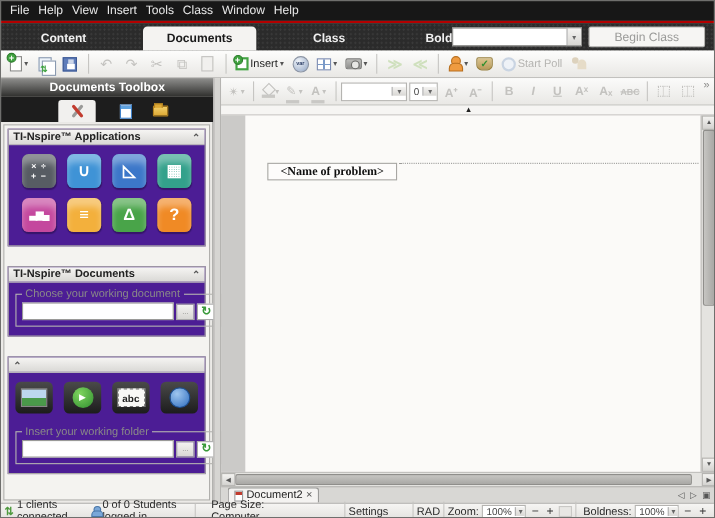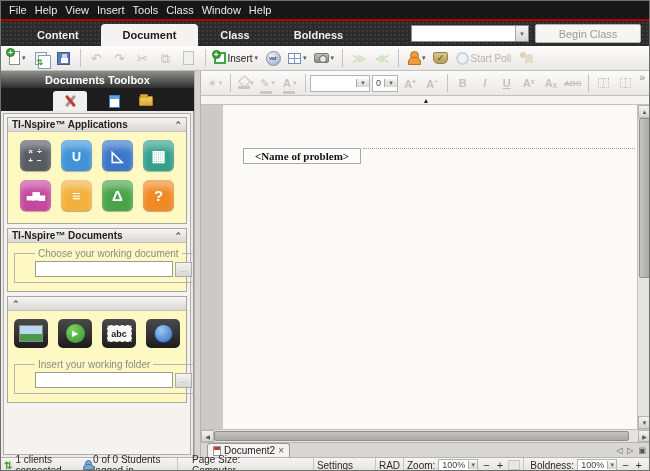--- a/index.html
+++ b/index.html
@@ -9,21 +9,21 @@
 
   
   .menubar { position:absolute; left:0; top:0; width:100%; height:18px; background:#171717;
              display:flex; align-items:center; gap:8px; padding-left:8px; }
   .mitem { color:#e8e8e8; font-size:11px; cursor:default; }
   .redline { position:absolute; left:0; top:18px; width:100%; height:2px; background:#b40000; }
 
   
   .tabbar { position:absolute; left:0; top:20px; width:100%; height:25px; background:#2b2b2b;
             background-image:radial-gradient(#3a3a3a 1px, transparent 1px); background-size:4px 4px; }
-  .wtabs { position:absolute; left:14px; bottom:0; display:flex; }
+  .wtabs { position:absolute; left:14px; bottom:0; display:flex;gap:29px; }
   .wtab { height:21px; padding:0 22px; display:flex; align-items:center; color:#f0f0f0;
           font-size:11px; font-weight:bold; cursor:pointer; }
   .wtab.active { background:#f4f3f1; color:#1a1a1a; border-radius:4px 4px 0 0; height:22px; }
   .classbox { position:absolute; right:120px; top:4px; width:118px; height:17px; background:#fff;
               border:1px solid #8a8a88; display:flex; }
   .classbox .val { flex:1; }
   .combo-drop { width:13px; background:linear-gradient(#f4f3f1,#d8d7d4); border-left:1px solid #aaa;
                 display:flex; align-items:center; justify-content:center; font-size:7px; color:#666; }
   .beginbtn { position:absolute; right:8px; top:3px; width:106px; height:19px; background:#f6f5f3;
               border:1px solid #b5b4b1; border-radius:2px; display:flex; align-items:center;
@@ -122,33 +122,33 @@
                      background:#c23b2e; transform:rotate(-40deg); border-radius:2px; }
   .ic-bluepage { width:11px; height:13px; background:#fff; border:1px solid #3f81c9;
                  box-shadow:inset 0 3px 0 #5fa3e0; }
   .ic-folder { width:14px; height:10px; background:linear-gradient(#f2cf6a,#dda935);
                border:1px solid #b5831f; border-radius:1px; position:relative; }
   .ic-folder::before { content:""; position:absolute; left:0; top:-3px; width:6px; height:3px;
                        background:#dda935; border:1px solid #b5831f; border-bottom:none; }
   .sb-body { position:absolute; top:40px; left:0; right:0; bottom:0; background:#eceae7;
              border-right:1px solid #9a9a98; padding:2px; }
   .sb-panel { height:100%; border:1px solid #b0afac; background:#f4f3f0; padding:3px 3px; }
-  .section { border:1px solid #a8a7a4; background:#fef9c3; margin-bottom:4px; }
+  .section { border:1px solid #a8a7a4; background:#4c1d95; margin-bottom:18px; }
   .sec-head { height:14px; background:linear-gradient(#f6f5f3,#d9d8d5); border-bottom:1px solid #c2c1be;
               display:flex; align-items:center; padding:0 4px; }
   .sec-title { font-size:10px; font-weight:bold; color:#222; flex:1; }
   .sec-collapse { font-size:9px; color:#555; font-weight:bold; cursor:pointer; }
   .apps-grid { display:grid; grid-template-columns:repeat(4,31px); gap:9px 10px; justify-content:center;
                padding:8px 0 12px; }
   .app-ic { width:31px; height:31px; border-radius:6px; display:flex; align-items:center;
             justify-content:center; color:#fff; cursor:pointer; box-shadow:inset 0 8px 6px rgba(255,255,255,.35), 0 1px 1px rgba(0,0,0,.3); }
   .app-ic .app-glyph { font-size:15px; line-height:15px; font-weight:bold; white-space:pre-line; text-align:center; }
   .app-ic.small-glyph .app-glyph { font-size:8px; line-height:9px; letter-spacing:1px; }
   .app-ic.bars-glyph .app-glyph { font-size:9px; letter-spacing:-1px; }
-  .fieldset { margin:5px 6px 8px; border:1px solid #b5b4b1; padding:2px 20px 5px; }
+  .fieldset { margin:5px 6px 8px; border:1px solid #b5b4b1; padding:2px 5px 5px; }
   .fieldset legend { font-size:10px; color:#8a8a88; padding:0 3px; }
   .field-row { display:flex; gap:2px; align-items:center; }
   .field-row input { flex:1; height:16px; border:1px solid #9a9a98; background:#fff; font-size:10px; padding:0 2px; }
   .btn-browse { width:17px; height:15px; background:linear-gradient(#f4f3f1,#d8d7d4); border:1px solid #aaa;
                 font-size:7px; color:#8a8a88; display:flex; align-items:center; justify-content:center; cursor:pointer; }
   .btn-refresh { width:17px; height:15px; background:#fff; border:1px solid #aaa; color:#3a9a3a;
                  font-weight:bold; font-size:11px; line-height:11px; display:flex; align-items:center;
                  justify-content:center; cursor:pointer; }
   .pub-grid { display:flex; gap:10px; justify-content:center; padding:8px 0 6px; }
   .pub-ic { width:34px; height:29px; border-radius:5px; background:linear-gradient(#4a4a4a,#1c1c1c);
@@ -231,21 +231,21 @@
     <span class="mitem">Tools</span>
     <span class="mitem">Class</span>
     <span class="mitem">Window</span>
     <span class="mitem">Help</span>
   </div>
   <div class="redline"></div>
 
   <div class="tabbar">
     <div class="wtabs">
       <div class="wtab">Content</div>
-      <div class="wtab active">Document</div>
+      <div class="wtab active">Documents</div>
       <div class="wtab">Class</div>
       <div class="wtab">Boldness</div>
     </div>
     <div class="classbox">
       <span class="val"></span>
       <span class="combo-drop">▾</span>
     </div>
     <div class="beginbtn">
       <span>Begin Class</span>
     </div>

